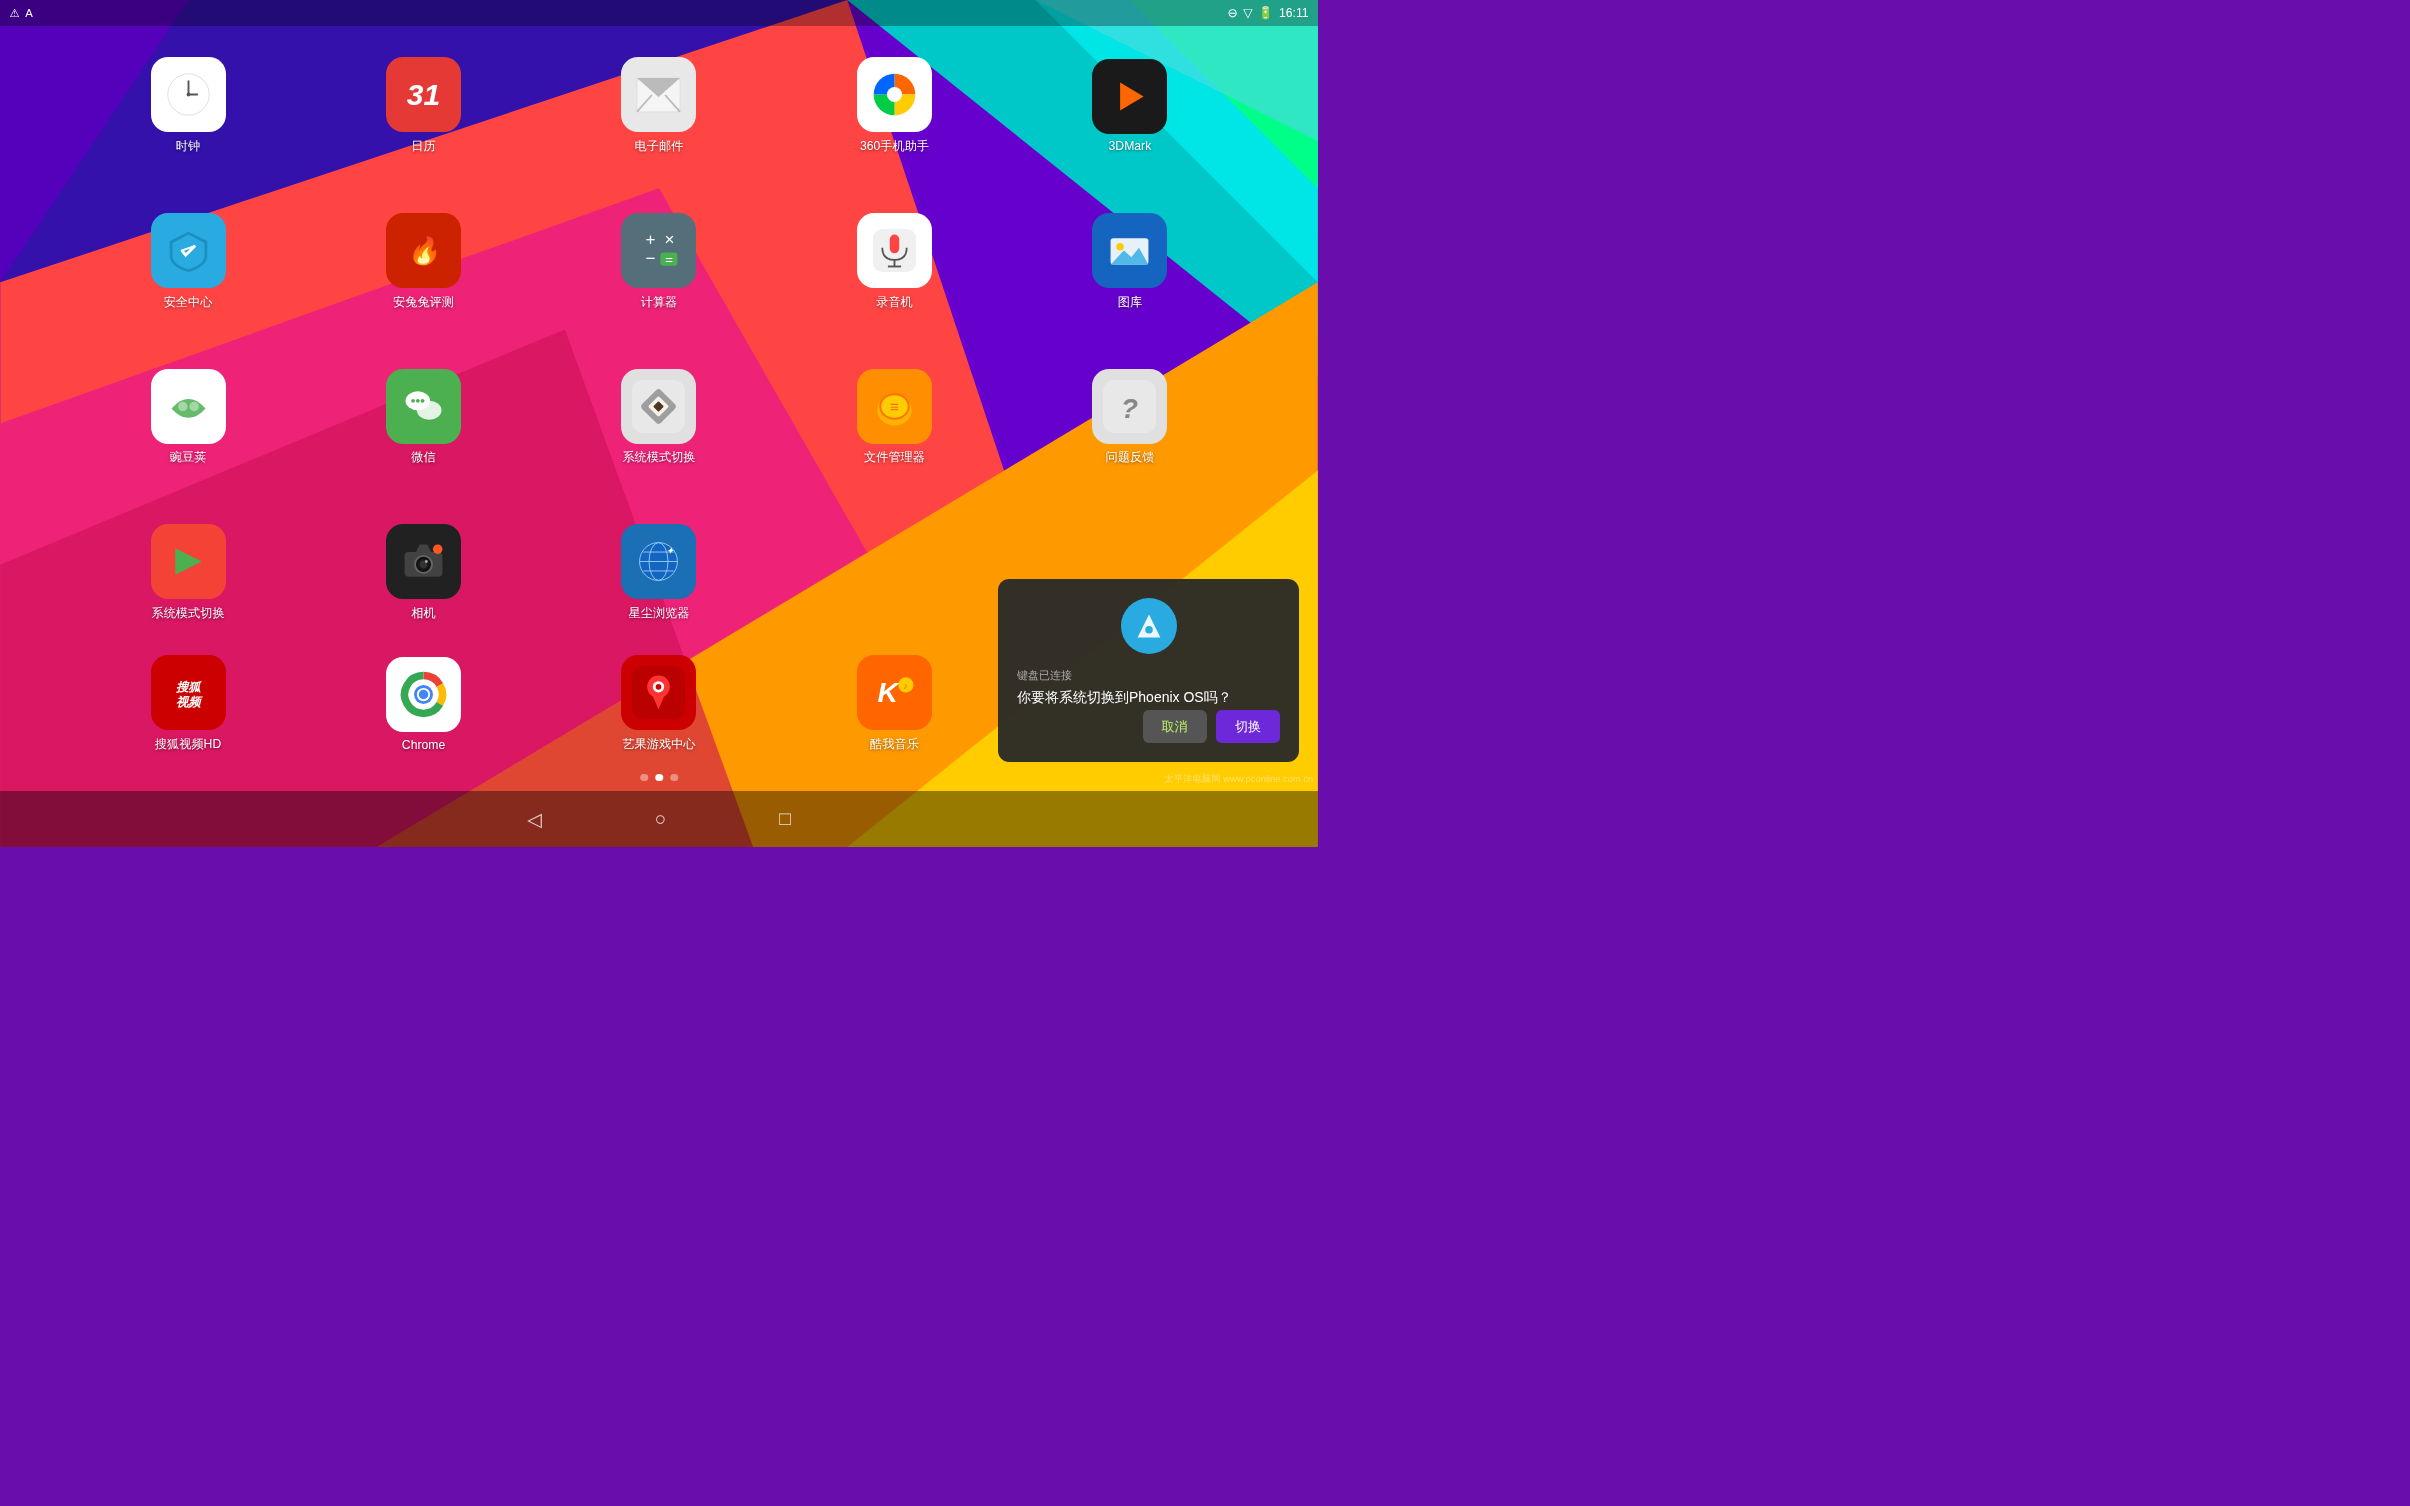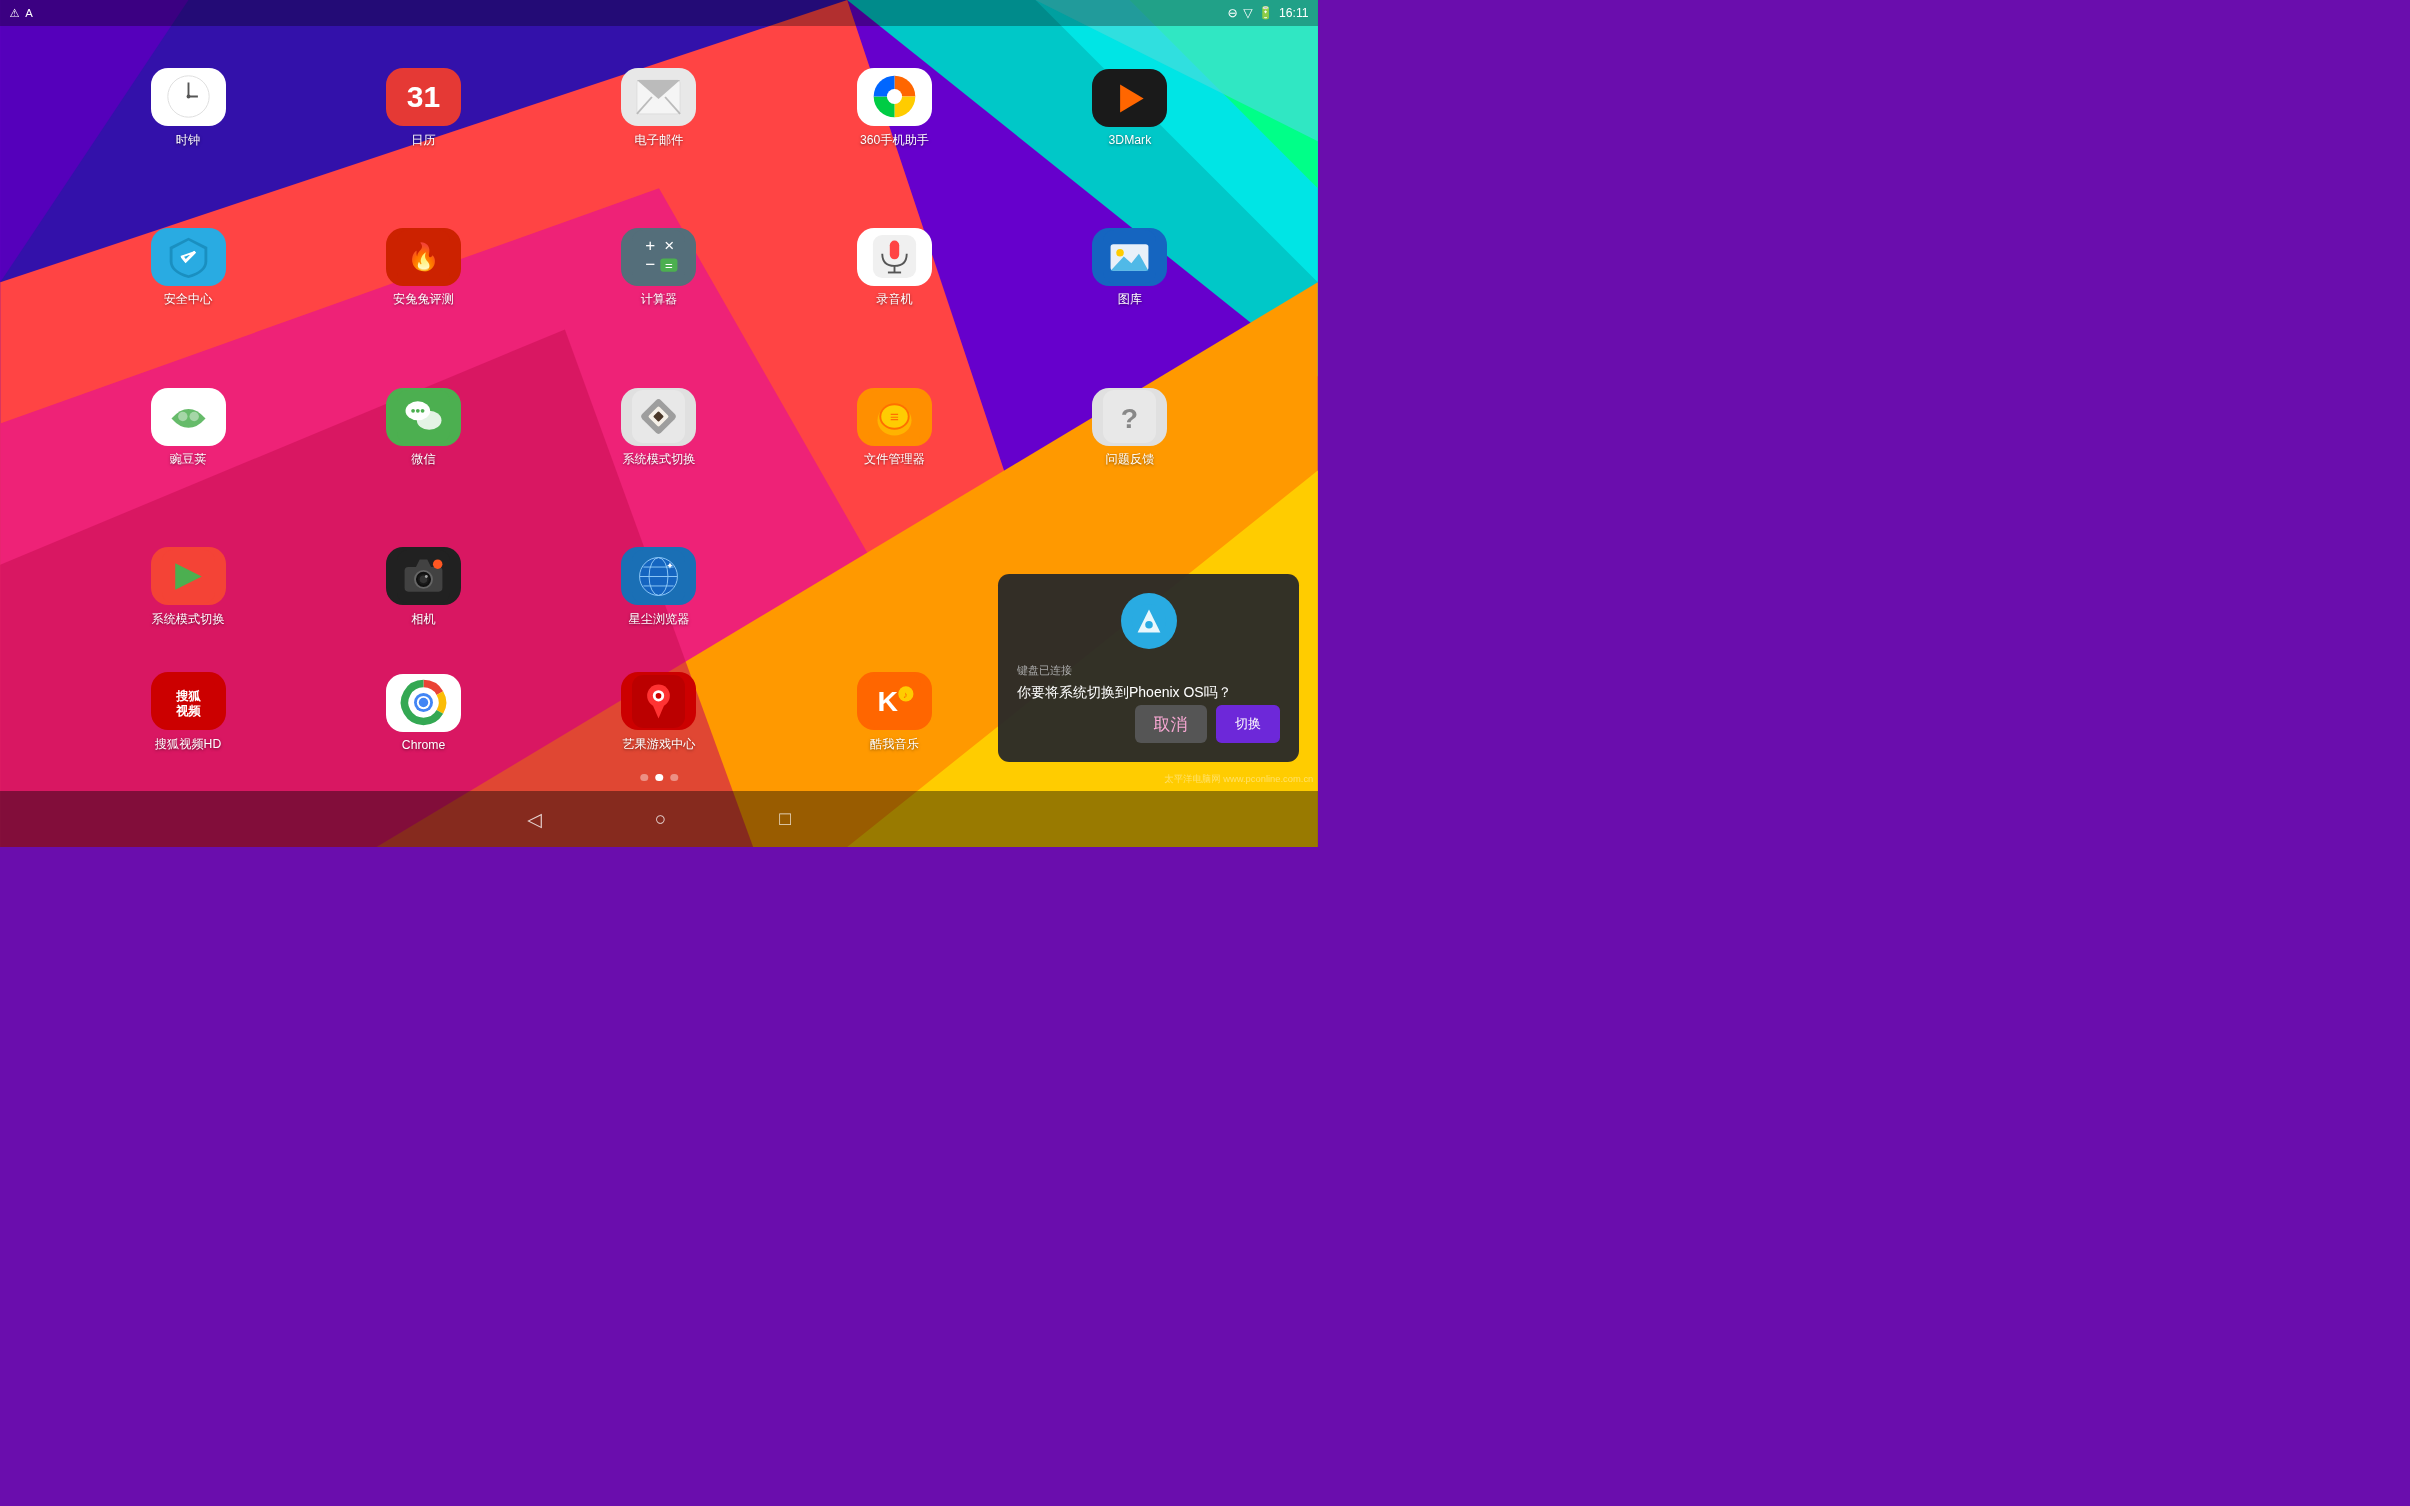--- a/index.html
+++ b/index.html
@@ -68,28 +68,29 @@
       display: flex;
       flex-direction: column;
       align-items: center;
       gap: 5.6px;
       cursor: pointer;
       width: 113px;
     }
 
     .app-icon {
       width: 75px;
-      height: 58px;
+      height: 75px;
       border-radius: 17px;
       display: flex;
       align-items: center;
       justify-content: center;
       font-size: 26px;
       position: relative;
       overflow: hidden;
+      font-style: italic;
     }
 
     .app-label {
       color: white;
       font-size: 12.2px;
       text-align: right;
       text-shadow: 0 0.9px 2.8px rgba(0,0,0,0.5);
     }
 
     
@@ -173,22 +174,22 @@
       display: flex;
       gap: 9.4px;
       justify-content: flex-end;
     }
 
     .btn-cancel {
       padding: 7.5px 19px;
       background: #555;
       border: none;
       border-radius: 6px;
-      color: #f9a8d4;
-      font-size: 17px;
+      color: #bef264;
+      font-size: 13px;
       cursor: pointer;
     }
 
     .btn-confirm {
       padding: 7.5px 19px;
       background: #6d28d9;
       border: none;
       border-radius: 5.6px;
       color: white;
       font-size: 13px;

